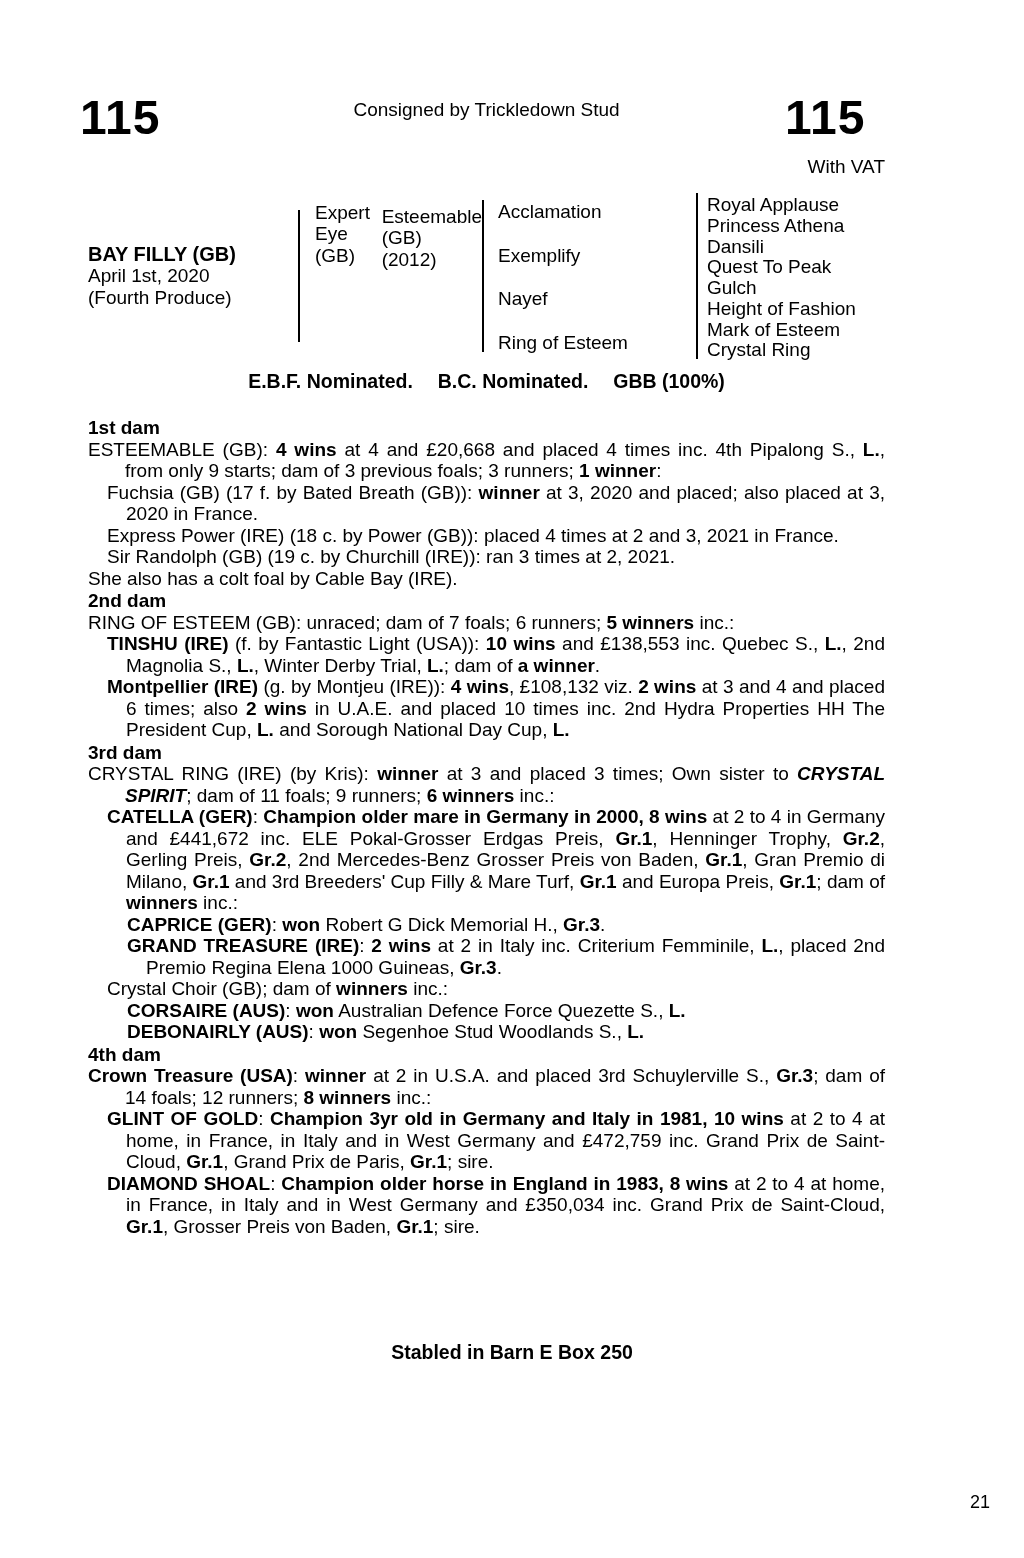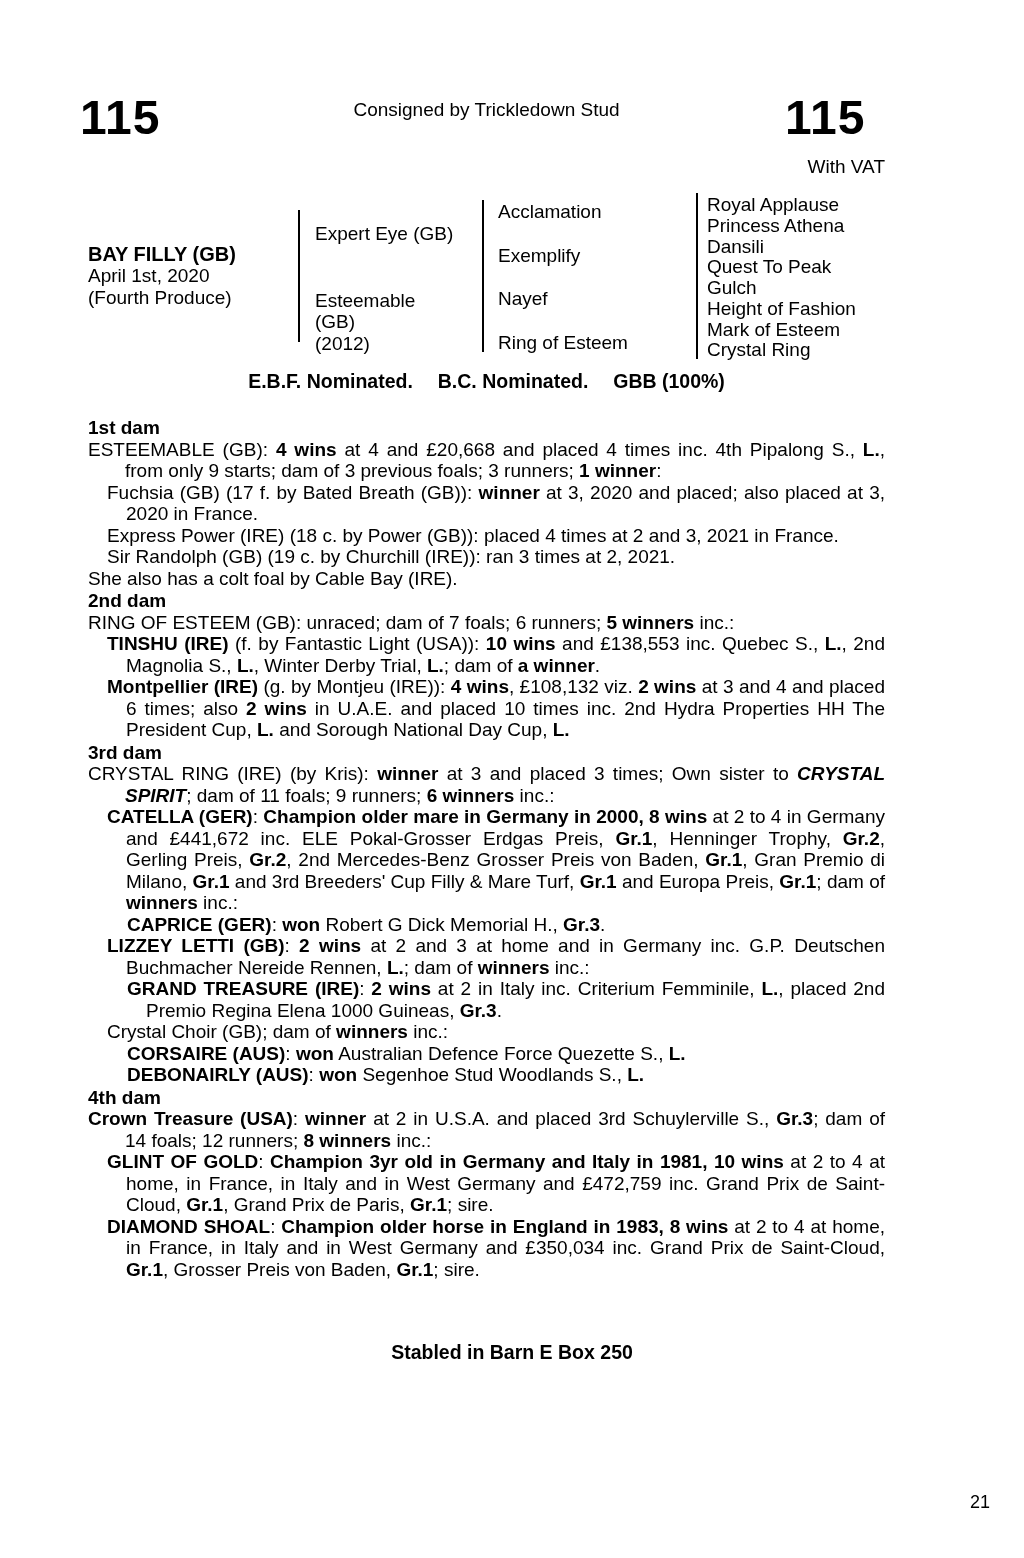--- a/index.html
+++ b/index.html
@@ -24,21 +24,21 @@
   .pedigree {
     position: absolute; top: 192px; left: 88px; width: 797px; height: 168px;
     display: flex; line-height: 21.5px;
   }
   .ped-col1 { width: 210px; display: flex; flex-direction: column; justify-content: center; }
   .horse-name { font-weight: 700; font-size: 20px; }
   .ped-bar { width: 2px; background: #000; align-self: center; flex: none; }
   .bar1 { height: 132px; }
   .bar2 { height: 152px; }
   .bar3 { height: 166px; }
-  .ped-col2 { width: 182px; padding-left: 15px; display: flex; flex-direction: column; }
+  .ped-col2 { width: 182px; padding-left: 15px; display: flex; flex-direction: row; }
   .sire-slot { height: 84px; display: flex; align-items: center; }
   .dam-slot  { height: 84px; display: flex; flex-direction: column; justify-content: center; padding-top: 8px; }
   .ped-col3 { width: 212px; padding-left: 14px; display: flex; flex-direction: column;
               justify-content: space-between; padding-top: 9px; padding-bottom: 7px; }
   .ped-col4 { flex: 1; padding-left: 9px; line-height: 20.75px; padding-top: 3px; }
 
   .nominations {
     position: absolute; top: 370px; left: 88px; width: 797px;
     text-align: center; font-weight: 700; font-size: 19.5px;
   }
@@ -116,21 +116,20 @@
       <div class="para lvl1"><span>Sir Randolph (GB) (19 c. by Churchill (IRE)): ran 3 times at 2, 2021.</span></div>
       <div class="para lvl0"><span>She also has a colt foal by Cable Bay (IRE).</span></div>
       <div class="dam-heading">2nd dam</div>
       <div class="para lvl0"><span>RING OF ESTEEM (GB): unraced; dam of 7 foals; 6 runners; </span><span class="b">5 winners</span><span> inc.:</span></div>
       <div class="para lvl1"><span class="b">TINSHU (IRE)</span><span> (f. by Fantastic Light (USA)): </span><span class="b">10 wins</span><span> and £138,553 inc. Quebec S., </span><span class="b">L.</span><span>, 2nd Magnolia S., </span><span class="b">L.</span><span>, Winter Derby Trial, </span><span class="b">L.</span><span>; dam of </span><span class="b">a winner</span><span>.</span></div>
       <div class="para lvl1"><span class="b">Montpellier (IRE)</span><span> (g. by Montjeu (IRE)): </span><span class="b">4 wins</span><span>, £108,132 viz. </span><span class="b">2 wins</span><span> at 3 and 4 and placed 6 times; also </span><span class="b">2 wins</span><span> in U.A.E. and placed 10 times inc. 2nd Hydra Properties HH The President Cup, </span><span class="b">L.</span><span> and Sorough National Day Cup, </span><span class="b">L.</span></div>
       <div class="dam-heading">3rd dam</div>
       <div class="para lvl0"><span>CRYSTAL RING (IRE) (by Kris): </span><span class="b">winner</span><span> at 3 and placed 3 times; Own sister to </span><span class="bi">CRYSTAL SPIRIT</span><span>; dam of 11 foals; 9 runners; </span><span class="b">6 winners</span><span> inc.:</span></div>
       <div class="para lvl1"><span class="b">CATELLA (GER)</span><span>: </span><span class="b">Champion older mare in Germany in 2000, 8 wins</span><span> at 2 to 4 in Germany and £441,672 inc. ELE Pokal-Grosser Erdgas Preis, </span><span class="b">Gr.1</span><span>, Henninger Trophy, </span><span class="b">Gr.2</span><span>, Gerling Preis, </span><span class="b">Gr.2</span><span>, 2nd Mercedes-Benz Grosser Preis von Baden, </span><span class="b">Gr.1</span><span>, Gran Premio di Milano, </span><span class="b">Gr.1</span><span> and 3rd Breeders' Cup Filly &amp; Mare Turf, </span><span class="b">Gr.1</span><span> and Europa Preis, </span><span class="b">Gr.1</span><span>; dam of </span><span class="b">winners</span><span> inc.:</span></div>
       <div class="para lvl2"><span class="b">CAPRICE (GER)</span><span>: </span><span class="b">won</span><span> Robert G Dick Memorial H., </span><span class="b">Gr.3</span><span>.</span></div>
-      <div class="para lvl1"><span class="b">LIZZEY LETTI (GB)</span><span>: </span><span class="b">2 wins</span><span> at 2 and 3 at home and in Germany inc. G.P. Deutschen Buchmacher Nereide Rennen, </span><span class="b">L.</span><span>; dam of </span><span class="b">winners</span><span> inc.:</span></div>
       <div class="para lvl2"><span class="b">GRAND TREASURE (IRE)</span><span>: </span><span class="b">2 wins</span><span> at 2 in Italy inc. Criterium Femminile, </span><span class="b">L.</span><span>, placed 2nd Premio Regina Elena 1000 Guineas, </span><span class="b">Gr.3</span><span>.</span></div>
       <div class="para lvl1"><span>Crystal Choir (GB); dam of </span><span class="b">winners</span><span> inc.:</span></div>
       <div class="para lvl2"><span class="b">CORSAIRE (AUS)</span><span>: </span><span class="b">won</span><span> Australian Defence Force Quezette S., </span><span class="b">L.</span></div>
       <div class="para lvl2"><span class="b">DEBONAIRLY (AUS)</span><span>: </span><span class="b">won</span><span> Segenhoe Stud Woodlands S., </span><span class="b">L.</span></div>
       <div class="dam-heading">4th dam</div>
       <div class="para lvl0"><span class="b">Crown Treasure (USA)</span><span>: </span><span class="b">winner</span><span> at 2 in U.S.A. and placed 3rd Schuylerville S., </span><span class="b">Gr.3</span><span>; dam of 14 foals; 12 runners; </span><span class="b">8 winners</span><span> inc.:</span></div>
       <div class="para lvl1"><span class="b">GLINT OF GOLD</span><span>: </span><span class="b">Champion 3yr old in Germany and Italy in 1981, 10 wins</span><span> at 2 to 4 at home, in France, in Italy and in West Germany and £472,759 inc. Grand Prix de Saint-Cloud, </span><span class="b">Gr.1</span><span>, Grand Prix de Paris, </span><span class="b">Gr.1</span><span>; sire.</span></div>
       <div class="para lvl1"><span class="b">DIAMOND SHOAL</span><span>: </span><span class="b">Champion older horse in England in 1983, 8 wins</span><span> at 2 to 4 at home, in France, in Italy and in West Germany and £350,034 inc. Grand Prix de Saint-Cloud, </span><span class="b">Gr.1</span><span>, Grosser Preis von Baden, </span><span class="b">Gr.1</span><span>; sire.</span></div>
     </div>
 

